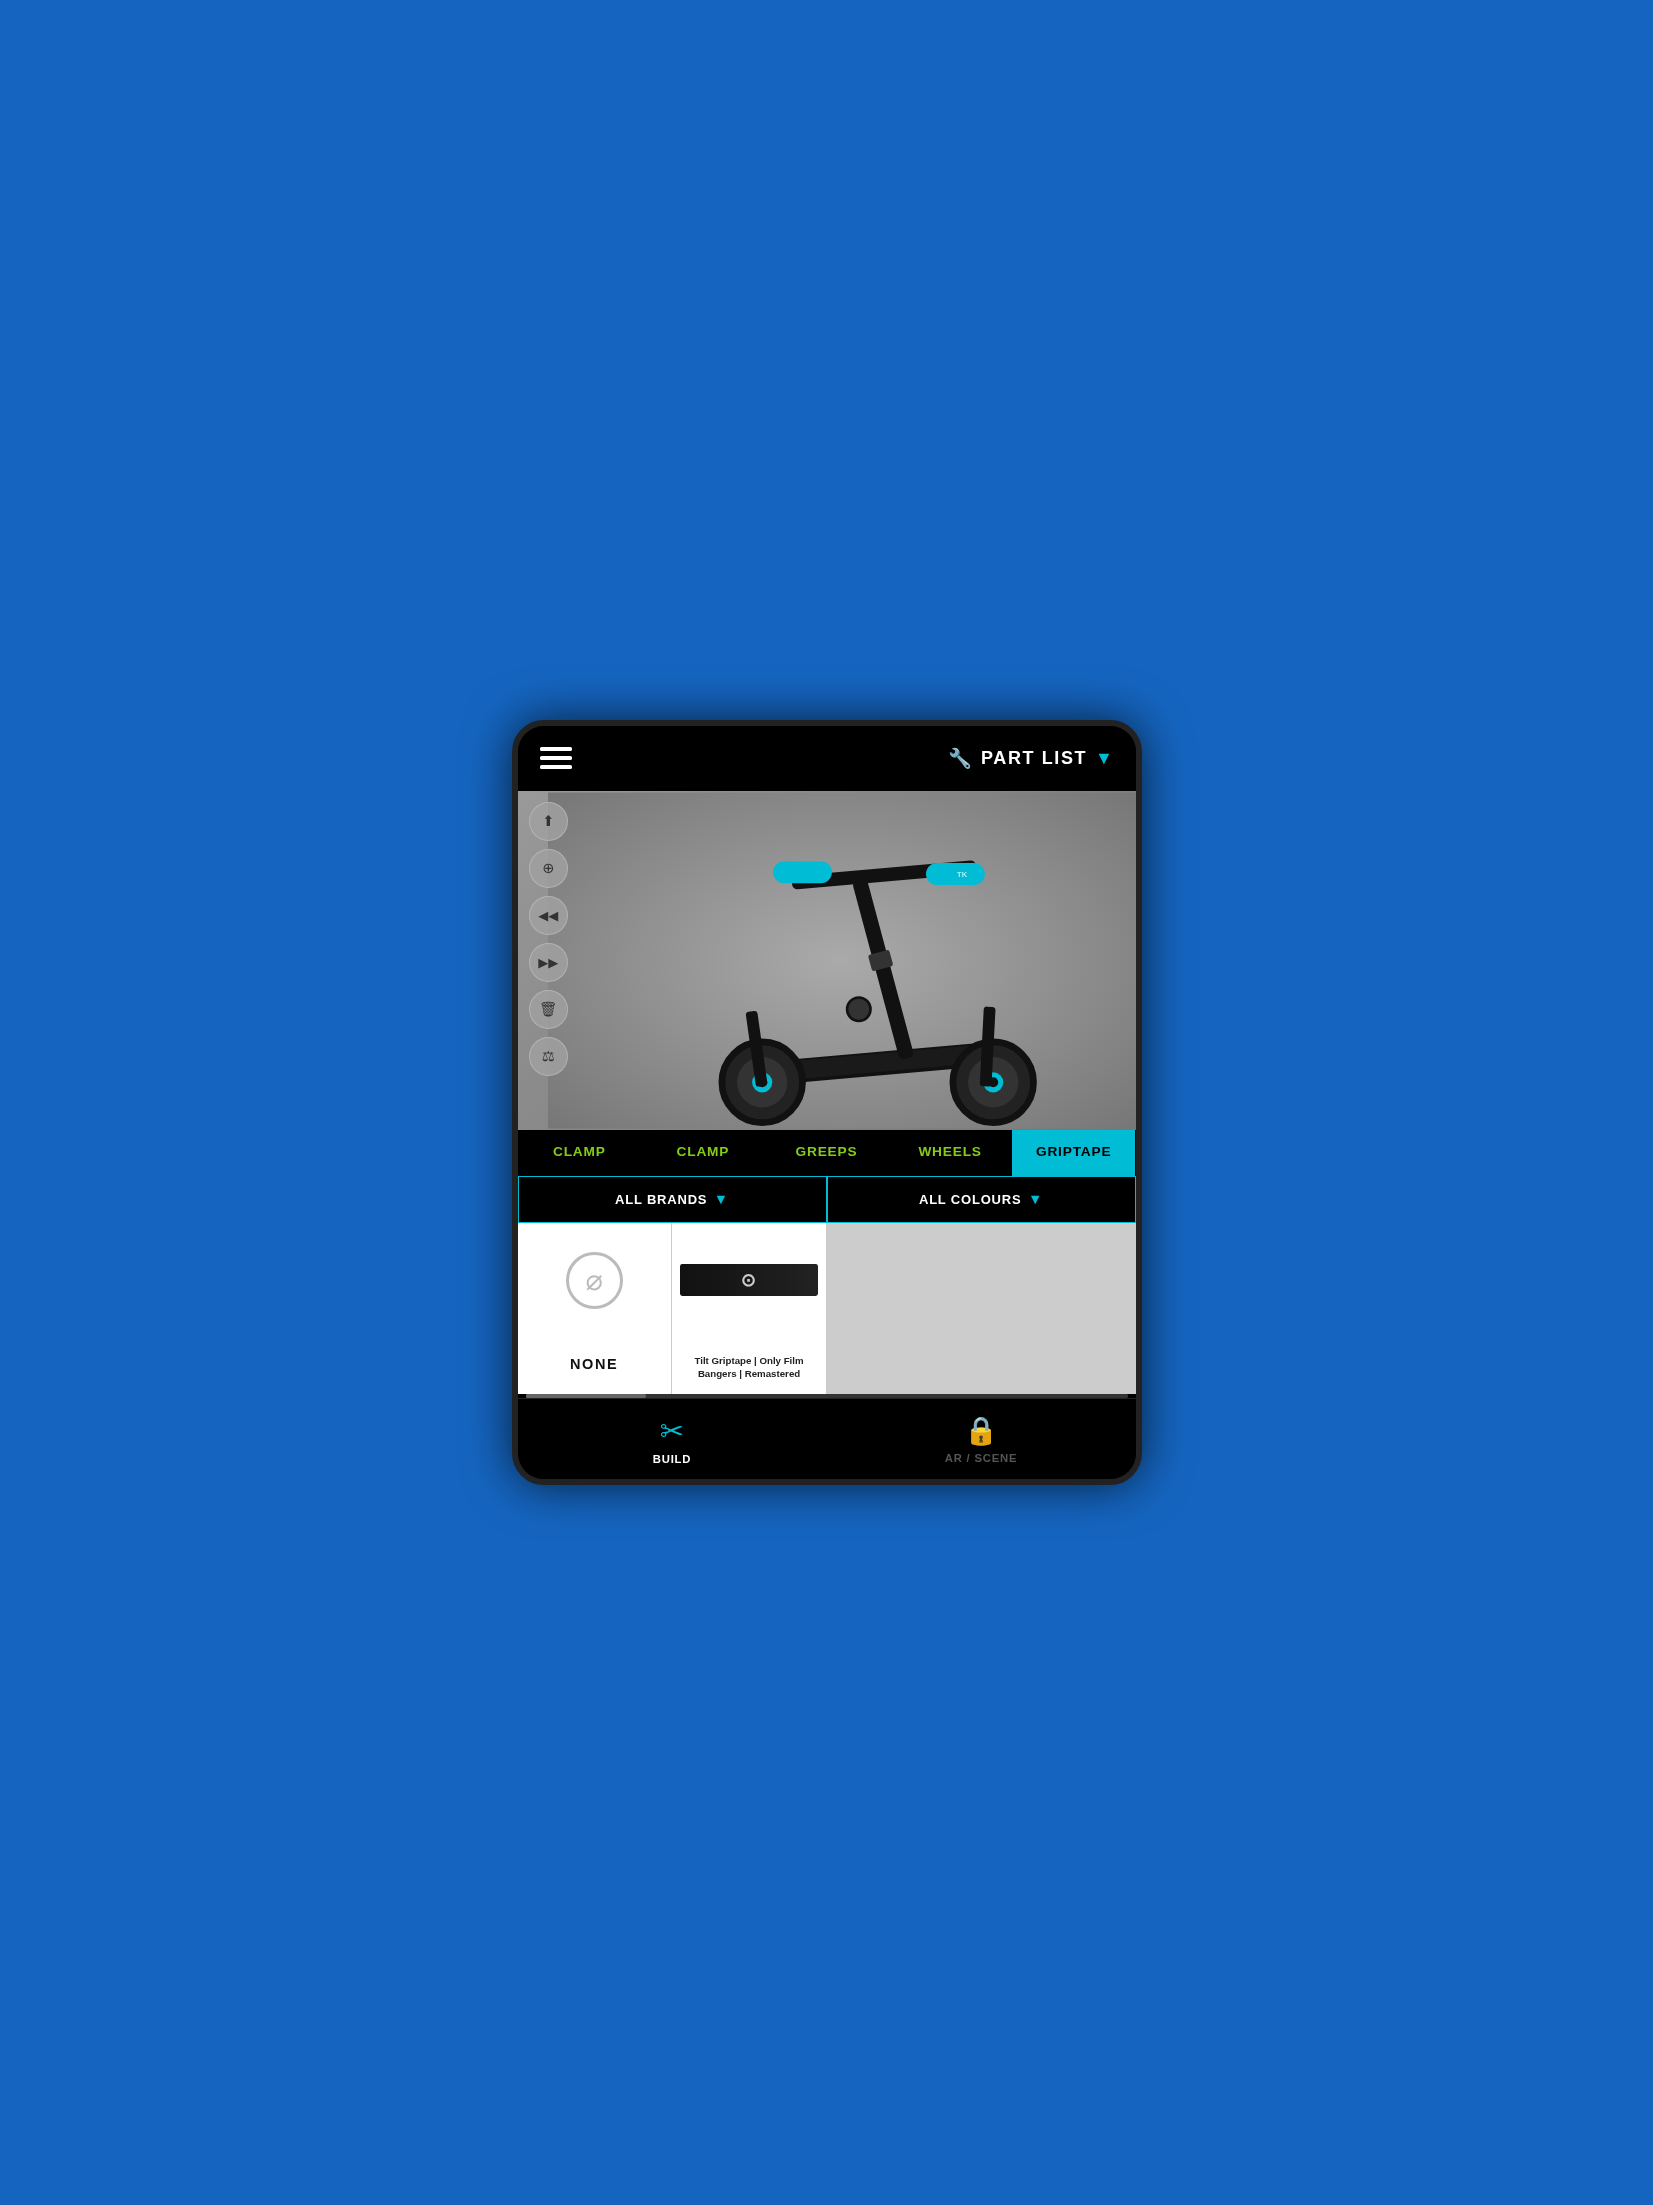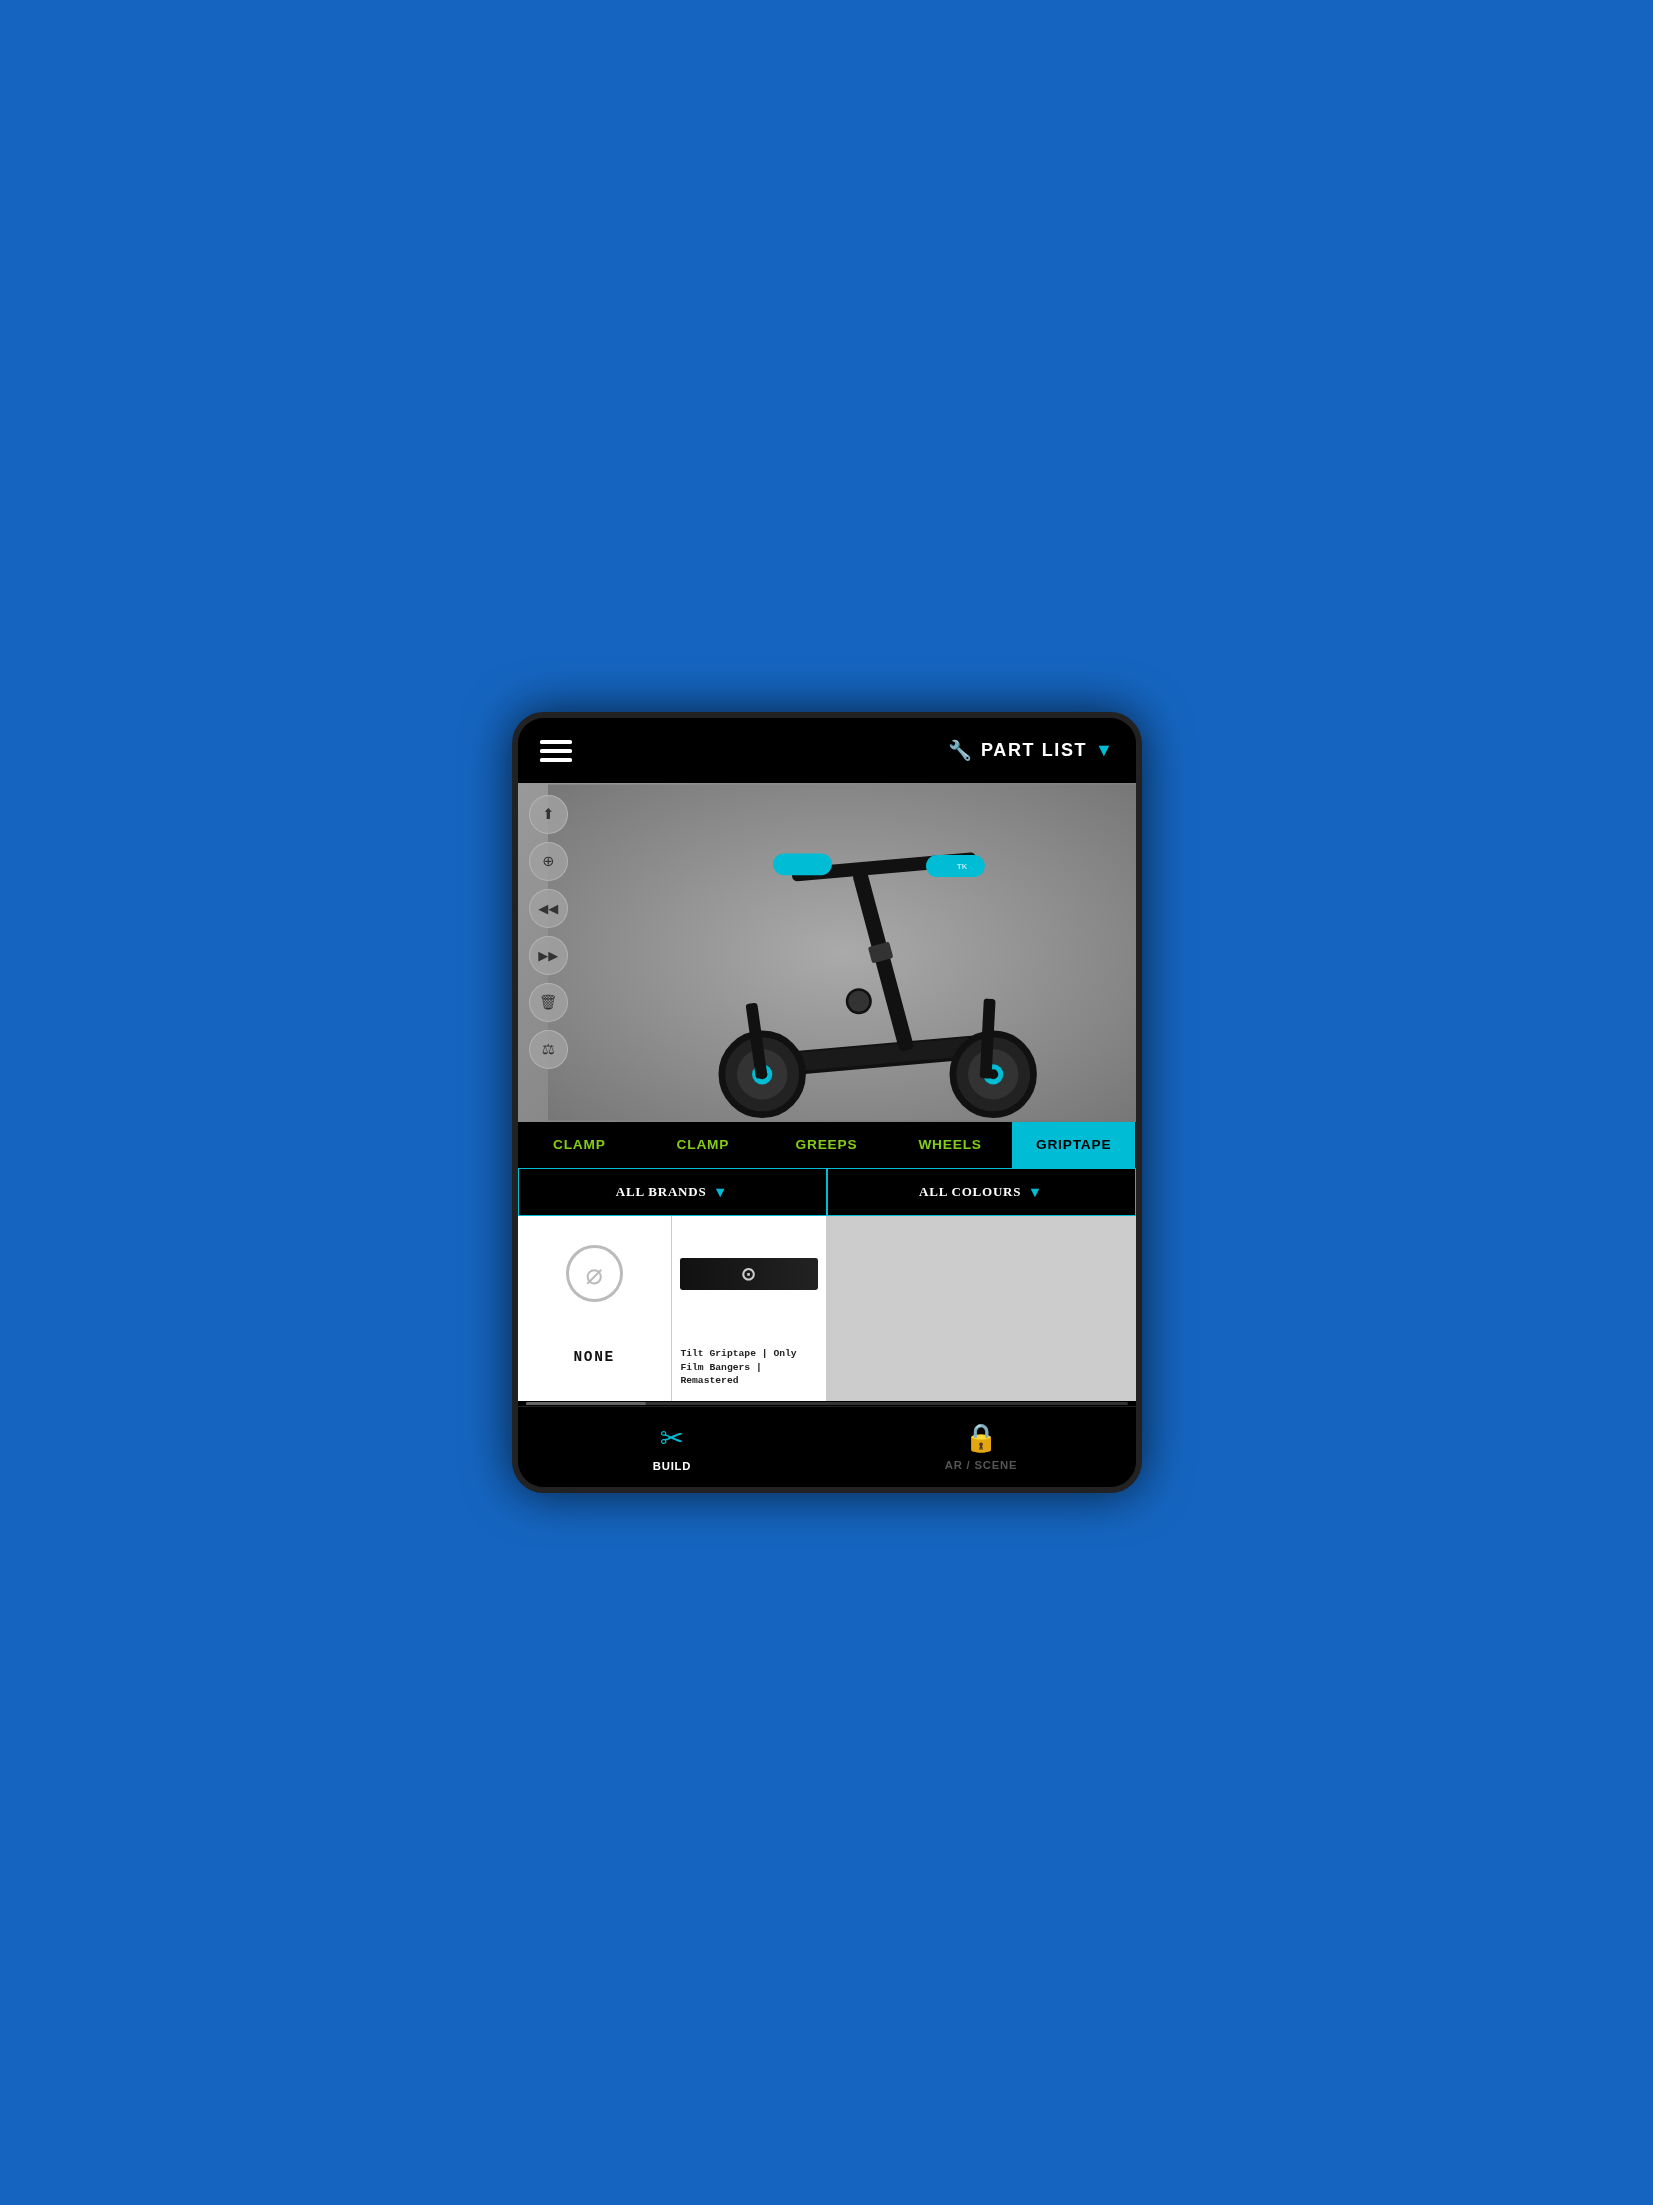--- a/index.html
+++ b/index.html
@@ -144,21 +144,20 @@
     .tab.active {
       color: #000;
       background: #00bcd4;
       border-bottom: 2.4px solid #00bcd4;
     }
 
     
     .filters {
       display: flex;
       background: #ec4899;
-      font-family: Liberation Serif, serif;
     }
 
     .filter-btn {
       flex: 1;
       background: #000;
       border: 1.6px solid #00bcd4;
       color: #fff;
       font-size: 13px;
       font-weight: 900;
       letter-spacing: 0.8px;
@@ -257,23 +256,23 @@
     .banner-text.friendly {
       color: #c8ff00;
       font-size: 8px;
       font-weight: 900;
     }
 
     .product-name {
       font-size: 9.7px;
       font-weight: 600;
       color: #222;
+      text-align: center;
       line-height: 1.4;
       margin-top: 21px;
-      font-family: Liberation Mono, monospace;
     }
 
     .product-name.none-label {
       font-size: 14.5px;
       font-weight: 900;
       color: #111;
       letter-spacing: 1.6px;
     }
 
     

